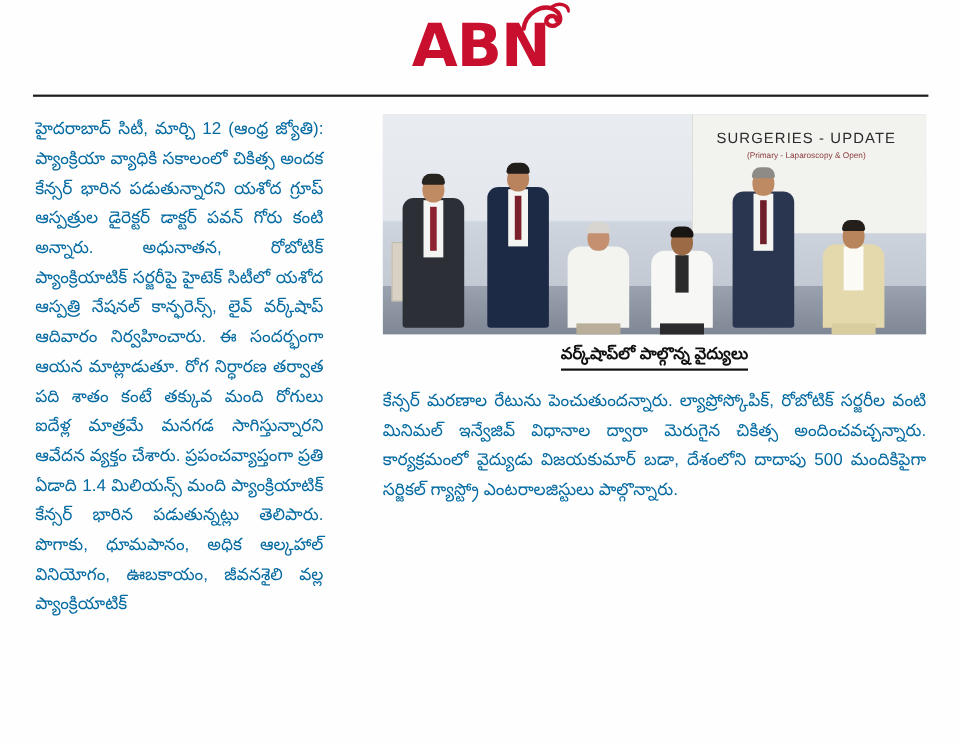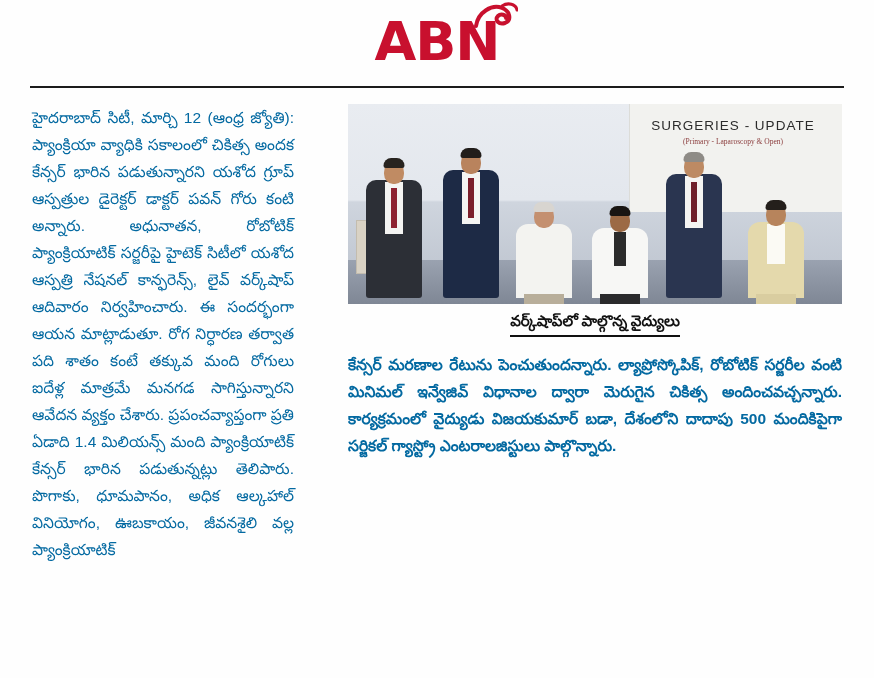--- a/index.html
+++ b/index.html
@@ -132,21 +132,21 @@
     font-size: 13.5px;
     letter-spacing: 1px;
     color: #2b2b2b;
   }
   .screen-sub {
     position: absolute;
     top: 33px;
     left: 0;
     right: 6px;
     text-align: center;
-    font-family: Liberation Serif, serif;
+    font-family: Liberation Sans, sans-serif;
     font-size: 7.5px;
     color: #8a3b3b;
   }
   .floor {
     position: absolute;
     left: 0;
     bottom: 0;
     width: 100%;
     height: 44px;
     background: linear-gradient(#9aa2b0, #7f8795);
@@ -213,35 +213,34 @@
   .p-legs {
     position: absolute;
     left: 50%;
     transform: translateX(-50%);
     bottom: -46px;
     width: 40px;
     height: 50px;
   }
   .caption {
     text-align: center;
-    font-family: Liberation Serif, serif;
+    font-family: Liberation Sans, sans-serif;
     font-size: 15px;
     font-weight: bold;
     color: #111;
     margin-top: 9px;
     padding-bottom: 6px;
   }
   .caption-underline {
     border-bottom: 2px solid #111;
     display: inline-block;
     padding-bottom: 2px;
   }
   .right-text {
     margin-top: 8px;
-    font-weight: bold;
   }
 </style>
 </head>
 <body>
 
 <div class="page">
 
   <div class="masthead">
     <div class="logo-wrap">
       <span class="logo-swirl">

